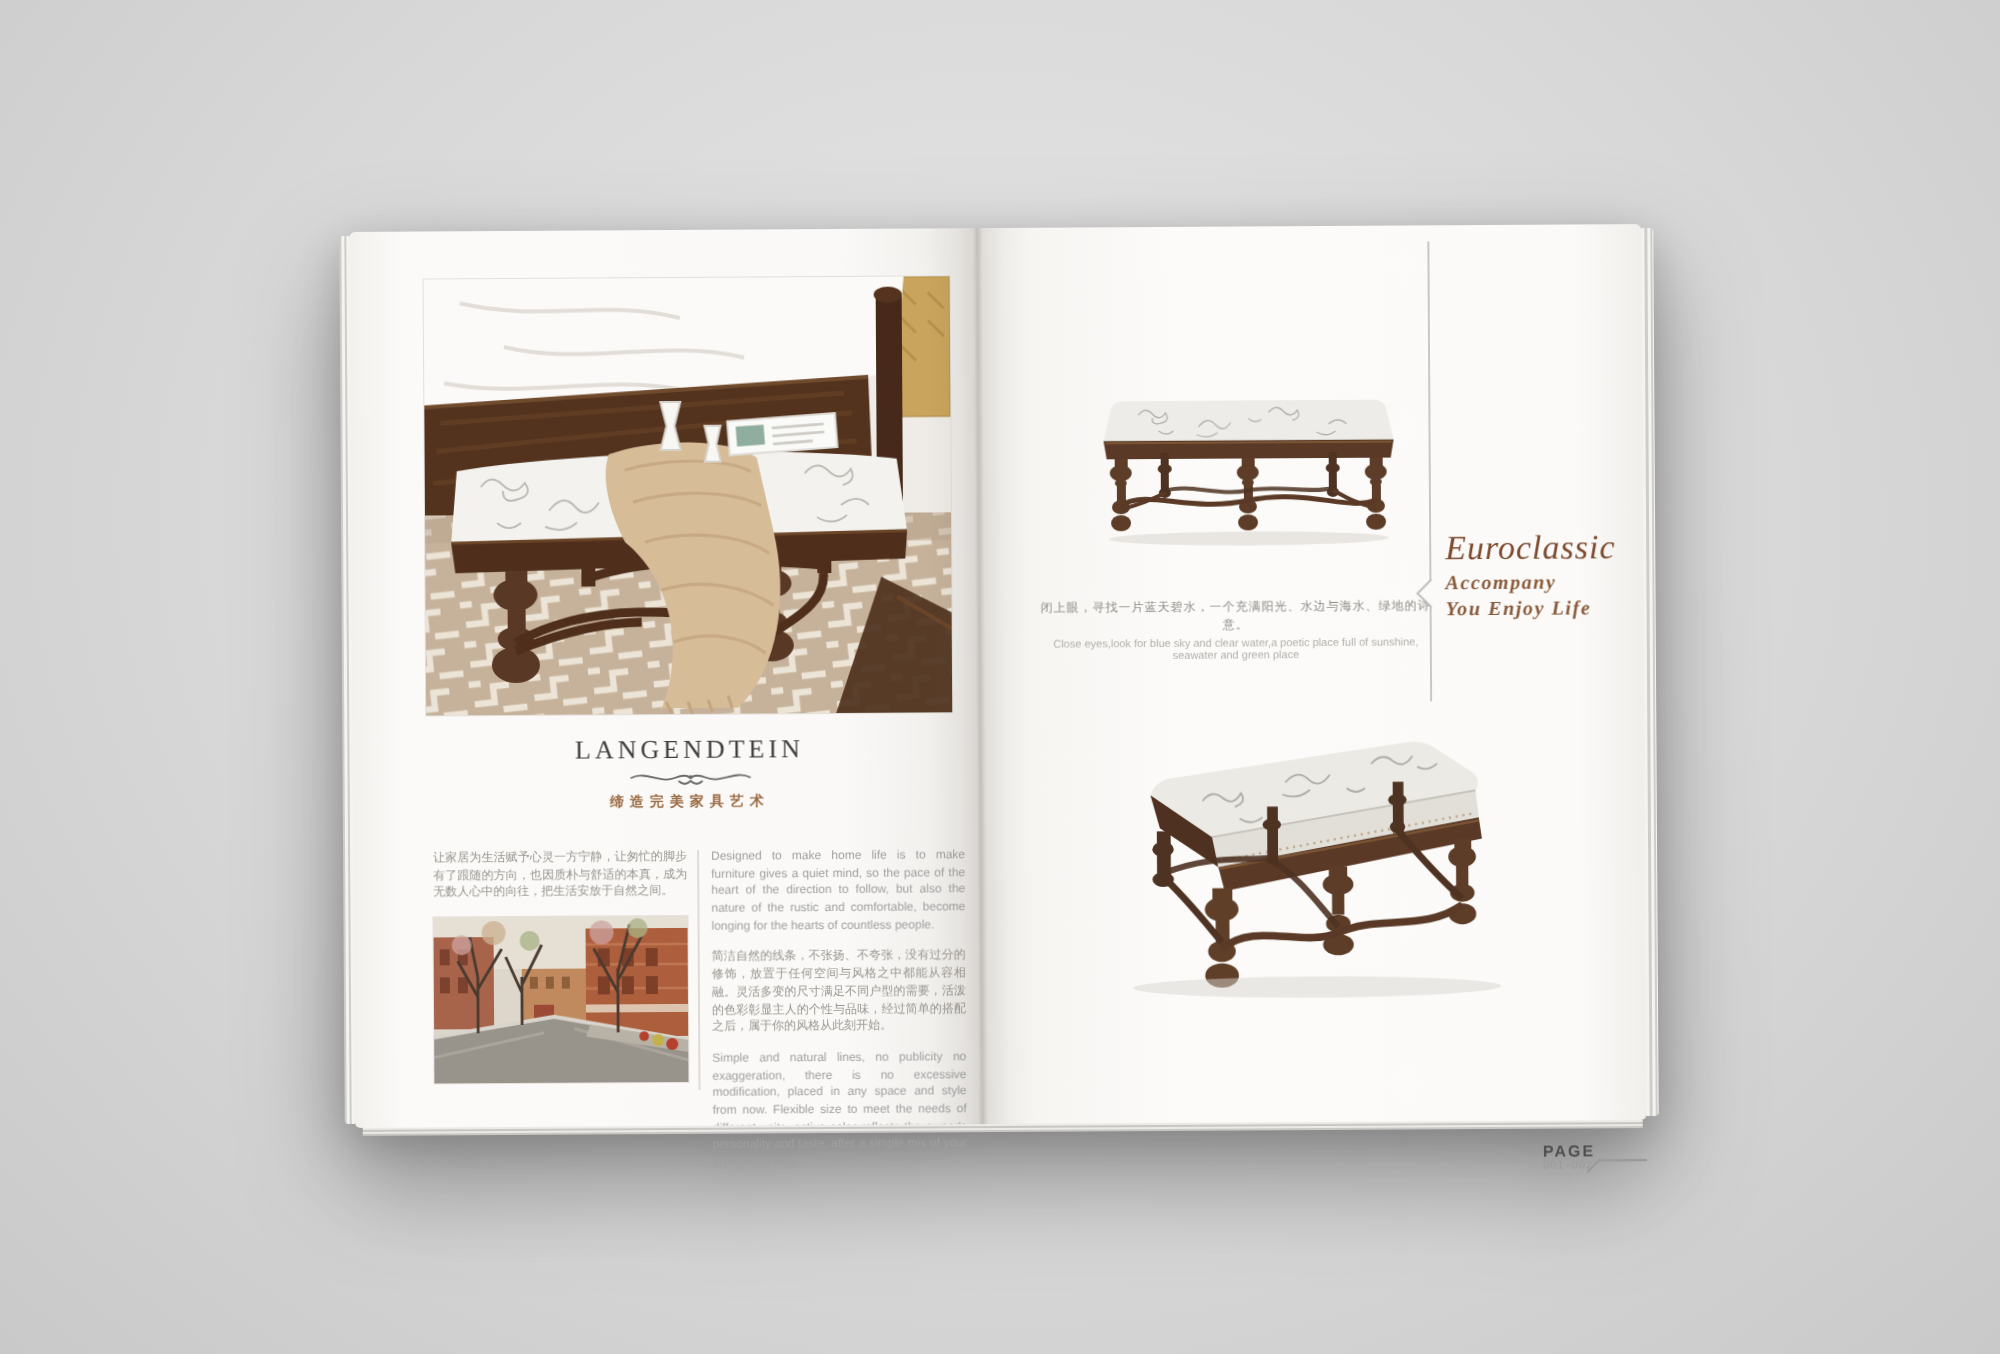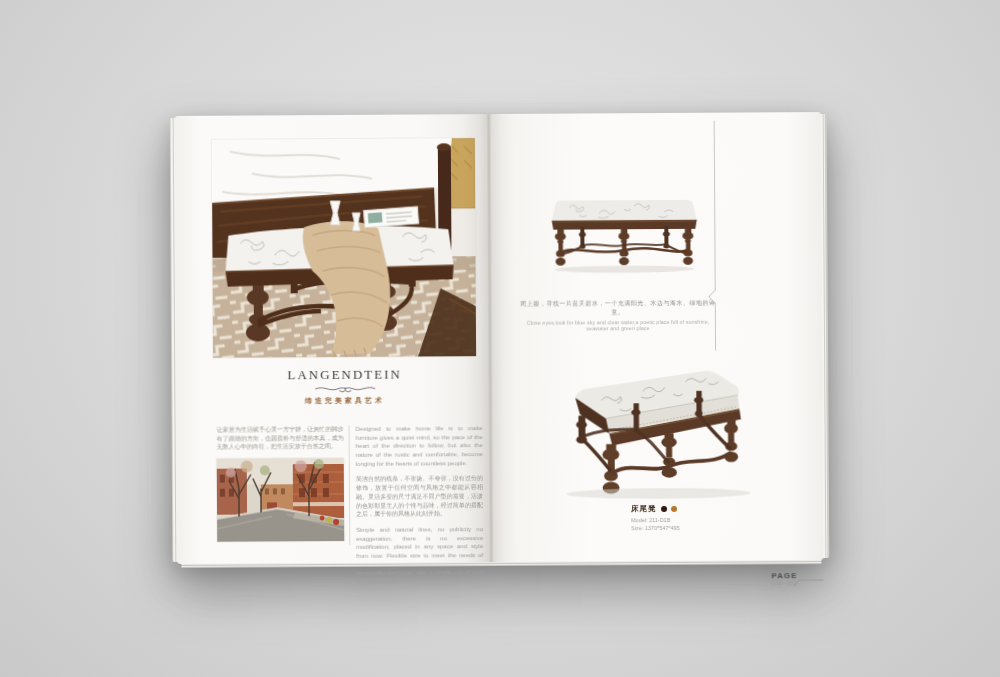--- a/index.html
+++ b/index.html
@@ -335,20 +335,25 @@
       <div class="caption">
         <div class="cn">闭上眼，寻找一片蓝天碧水，一个充满阳光、水边与海水、绿地的诗意。</div>
         <div class="en">Close eyes,look for blue sky and clear water,a poetic place full of sunshine, seawater and green place</div>
       </div>
 
       <div class="vline"></div>
       <svg class="vchevron" viewBox="0 0 10 16">
         <polyline points="9,1 2,8 9,15" fill="#fbfaf8" stroke="#c0beba" stroke-width="1"></polyline>
       </svg>
 
+      <div class="tagline">
+        <div class="t1">Euroclassic</div>
+        <div class="t2">Accompany</div>
+        <div class="t3">You Enjoy Life</div>
+      </div>
 
       <figure class="bench bench2">
         <svg viewBox="0 0 300 190" preserveAspectRatio="none">
 
           <path d="M52,48 Q54,40 64,37 L218,14 Q230,12 238,18 L262,34 Q268,39 264,46 L110,78 Q100,81 92,76 Z" fill="#eceae5"></path>
           <g stroke="#a9a79f" stroke-width="1.2" fill="none" opacity=".9">
             <path d="M86,52 q6,-8 13,-2 t12,-3 q4,6 -4,9"></path>
             <path d="M140,40 q8,-9 15,-2 t14,-3 M138,48 q10,4 18,-3"></path>
             <path d="M196,28 q7,-8 14,-2 t13,-3"></path>
             <path d="M110,64 q8,5 15,-1 M180,44 q6,5 12,0 M226,30 q7,4 13,-2"></path>
@@ -402,29 +407,20 @@
           </g>
 
           <path d="M98,150 C120,132 150,150 174,140 C200,128 230,140 255,122" stroke="#5a3a26" stroke-width="5" fill="none"></path>
           <path d="M60,102 C74,116 84,128 98,146 M213,72 C226,88 240,104 255,118" stroke="#4e3222" stroke-width="4.5" fill="none"></path>
           <path d="M131,92 C150,104 160,120 174,136 M60,100 C90,88 110,92 131,90" stroke="#4e3222" stroke-width="4" fill="none" opacity=".9"></path>
 
           <ellipse cx="160" cy="176" rx="120" ry="7" fill="#d8d5cf" opacity=".5"></ellipse>
         </svg>
       </figure>
 
-      <div class="product">
-        <div class="name-row">
-          <span class="name">床尾凳</span>
-          <span class="swatch dark"></span>
-          <span class="swatch gold"></span>
-        </div>
-        <div class="spec">Model: 211-D1B</div>
-        <div class="spec">Size: 1370*547*495</div>
-      </div>
 
       <div class="page-marker">
         <div class="lbl">PAGE</div>
         <div class="rng">001~002</div>
         <svg class="marker-line" viewBox="0 0 30 12">
           <polyline points="0,10 6,4 30,4" fill="none" stroke="#9a9a9a" stroke-width="1.2"></polyline>
         </svg>
       </div>
     </div>
 

